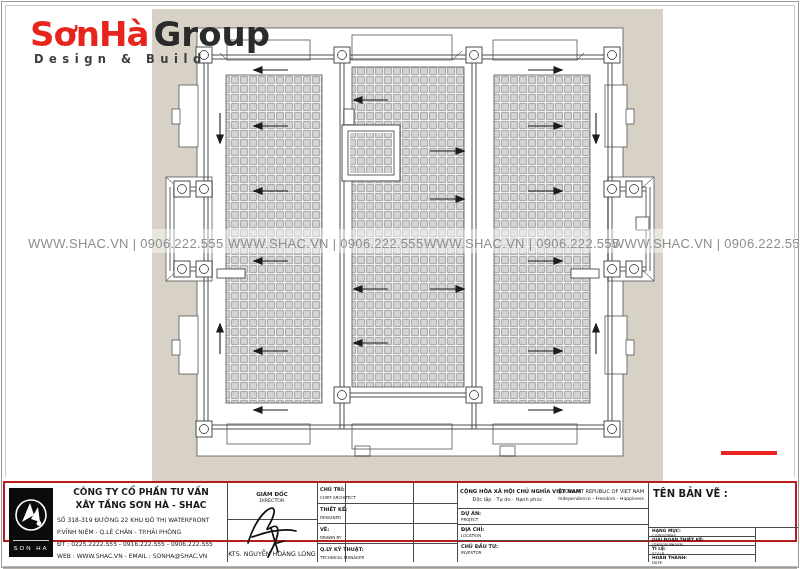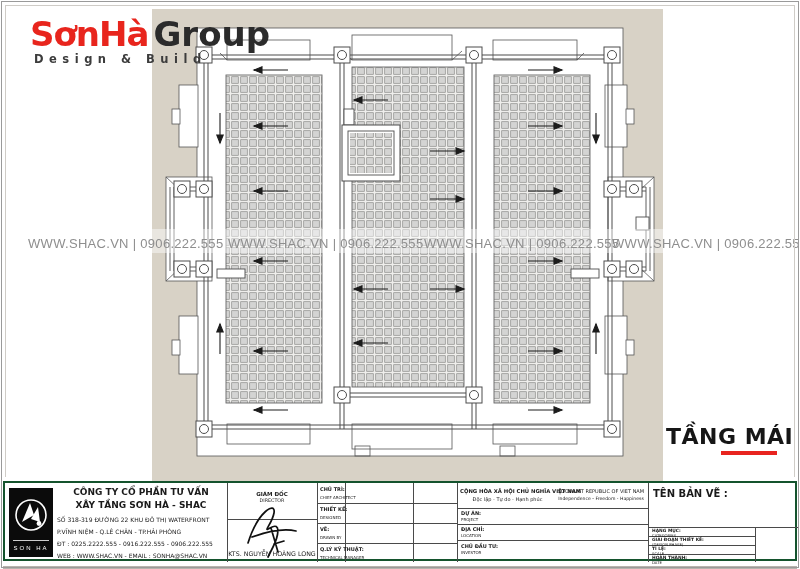--- a/index.html
+++ b/index.html
@@ -12,21 +12,21 @@
   svg.plan{position:absolute;left:150px;top:13px;z-index:2;}
   .wm-band{position:absolute;left:4px;top:229px;width:792px;height:24px;background:rgba(255,255,255,0.45);z-index:3;}
   .wm{position:absolute;top:236px;z-index:4;font-family:"Liberation Sans",sans-serif;font-size:13px;color:#8e8e8e;white-space:nowrap;letter-spacing:.3px;}
   .logo{position:absolute;left:30px;top:14px;z-index:5;white-space:nowrap;}
   .logo .red{color:#e8251d;font-weight:700;font-size:34px;letter-spacing:-1px;}
   .logo .dark{color:#2b2b2b;font-weight:700;font-size:34px;margin-left:5px;letter-spacing:0px;}
   .logo .tag{margin-top:-2px;margin-left:4px;font-size:11.5px;font-weight:600;color:#3c3c3c;letter-spacing:5.5px;}
   .plan-title{position:absolute;left:666px;top:424px;z-index:5;font-size:22px;font-weight:800;color:#161616;letter-spacing:.5px;white-space:nowrap;}
   .plan-title-underline{position:absolute;left:721px;top:451px;width:56px;height:4px;background:#e8241f;z-index:5;}
   
-  .tb{position:absolute;left:3px;top:481px;width:794px;height:80px;background:#fff;border:2px solid #14532d;z-index:10;color:#1a1a1a;}
+  .tb{position:absolute;left:3px;top:481px;width:794px;height:61px;background:#fff;border:2px solid #b91c1c;z-index:10;color:#1a1a1a;}
   .tb .vline,.tb .hline{position:absolute;background:#4a4a4a;}
   .tb .vline{width:1px;}
   .tb .hline{height:1px;}
   .tb .txt{position:absolute;white-space:nowrap;}
   .tb .ctr{text-align:center;}
   .shadow-bottom{position:absolute;left:3px;top:566px;width:794px;height:3px;background:#b8b4ad;z-index:11;}
   .logo-box{position:absolute;left:4px;top:5px;width:44px;height:69px;background:#0b0b0b;}
   .sig{position:absolute;left:233px;top:14px;}
 </style>
 </head>
@@ -190,21 +190,20 @@
   <div class="wm" style="left:424px">WWW.SHAC.VN  |  0906.222.555</div>
   <div class="wm" style="left:612px">WWW.SHAC.VN  |  0906.222.555</div>
 
   <div class="logo">
     <div>
       <span class="red">SơnHà</span><span class="dark">Group</span>
     </div>
     <div class="tag">Design &amp; Build</div>
   </div>
 
-  <div class="plan-title">TẦNG MÁI</div>
   <div class="plan-title-underline"></div>
 
   <div class="tb">
 
     <div class="vline" style="left:222px;top:0;height:79px"></div>
     <div class="vline" style="left:312px;top:0;height:79px"></div>
     <div class="vline" style="left:340px;top:0;height:79px"></div>
     <div class="vline" style="left:408px;top:0;height:79px"></div>
     <div class="vline" style="left:452px;top:0;height:79px"></div>
     <div class="vline" style="left:643px;top:0;height:79px"></div>

